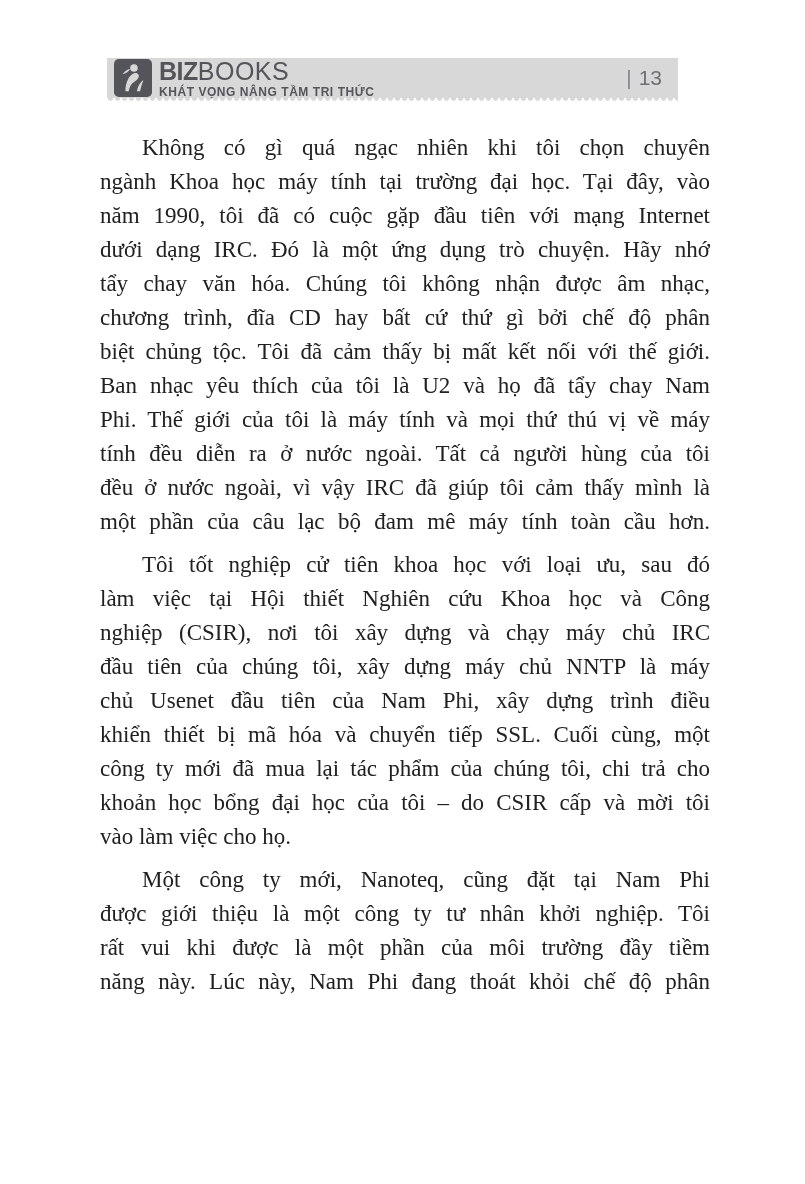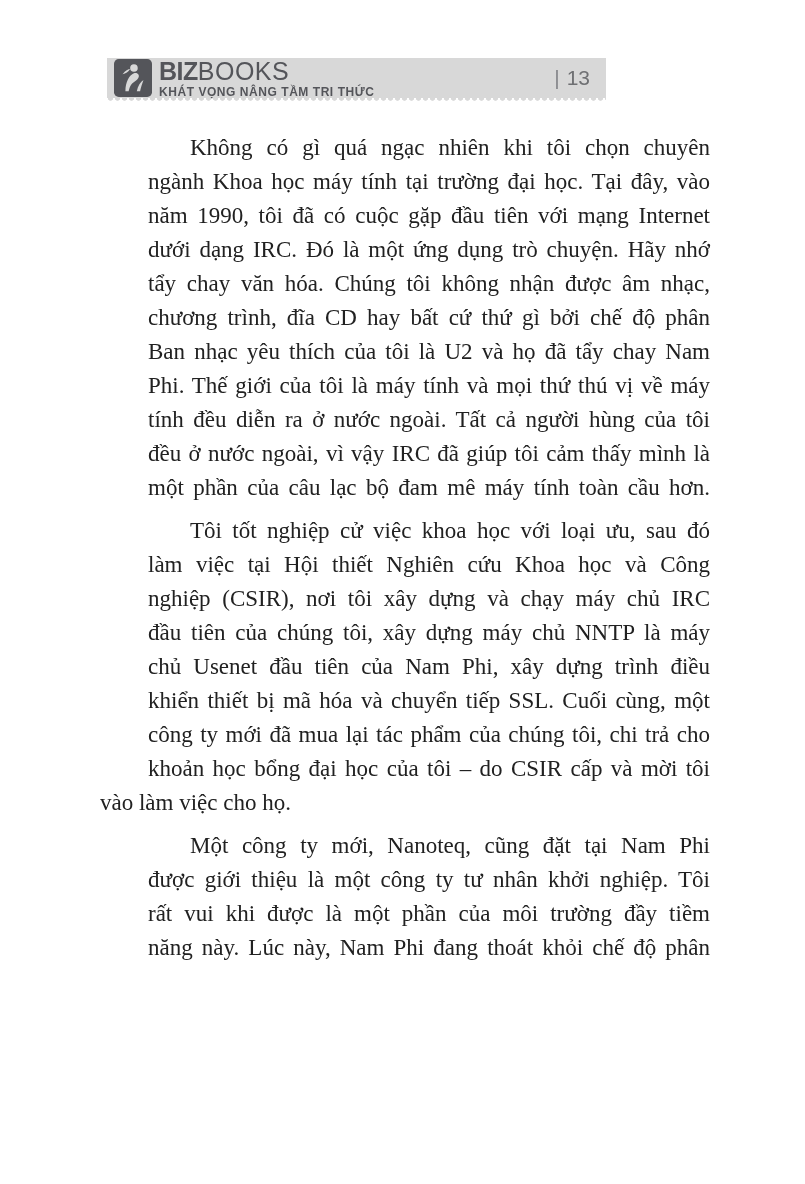--- a/index.html
+++ b/index.html
@@ -4,21 +4,21 @@
 <style>
   * { margin:0; padding:0; box-sizing:border-box; }
   html,body { width:805px; height:1184px; }
   body { background:#ffffff; overflow:hidden; }
   .page {
     position:relative; width:805px; height:1184px; background:#ffffff;
   }
 
   
   .header-band {
-    position:absolute; left:107px; top:58px; width:499px; height:40px;
+    position:absolute; left:107px; top:58px; width:571px; height:40px;
     background:#d8d8d8;
   }
   .perforation {
     position:absolute; top:100%; left:0; right:0; height:5px;
     background-image: radial-gradient(circle at 3.5px 0px, #d8d8d8 2.4px, rgba(255,255,255,0) 3px);
     background-size:7px 5px; background-repeat:repeat-x;
   }
   .logo { position:absolute; left:7px; top:1px; display:flex; gap:7px; }
   .logo-mark { width:38px; height:38px; flex:0 0 auto; }
   .logo-text { display:flex; flex-direction:column; justify-content:center; }
@@ -39,21 +39,21 @@
   }
   .pn-sep { font-weight:400; color:#85868a; }
 
   
   .body-text {
     position:absolute; left:100px; top:131px; width:610px;
     font-family:"Liberation Serif", serif; font-size:23px; color:#212121;
   }
   .paragraph { margin:0 0 9px 0; }
   .text-line { height:34px; line-height:34px; white-space:normal; overflow:visible; }
-  .text-line.justified { text-align:justify; text-align-last:justify;margin-left:48px; }
+  .text-line.justified { text-align:justify; text-align-last:justify; }
   .text-line.indented { text-indent:42px; }
 </style>
 </head>
 <body>
 
 <div class="page">
 
   <header class="header-band">
     <div class="logo">
       <svg class="logo-mark" viewBox="0 0 40 40" xmlns="http://www.w3.org/2000/svg" aria-hidden="true">
@@ -78,28 +78,29 @@
   </header>
 
   <main class="body-text">
       <div class="paragraph">
         <div class="text-line indented justified">Không có gì quá ngạc nhiên khi tôi chọn chuyên</div>
         <div class="text-line justified">ngành Khoa học máy tính tại trường đại học. Tại đây, vào</div>
         <div class="text-line justified">năm 1990, tôi đã có cuộc gặp đầu tiên với mạng Internet</div>
         <div class="text-line justified">dưới dạng IRC. Đó là một ứng dụng trò chuyện. Hãy nhớ</div>
         <div class="text-line justified">tẩy chay văn hóa. Chúng tôi không nhận được âm nhạc,</div>
         <div class="text-line justified">chương trình, đĩa CD hay bất cứ thứ gì bởi chế độ phân</div>
+        <div class="text-line justified">biệt chủng tộc. Tôi đã cảm thấy bị mất kết nối với thế giới.</div>
         <div class="text-line justified">Ban nhạc yêu thích của tôi là U2 và họ đã tẩy chay Nam</div>
         <div class="text-line justified">Phi. Thế giới của tôi là máy tính và mọi thứ thú vị về máy</div>
         <div class="text-line justified">tính đều diễn ra ở nước ngoài. Tất cả người hùng của tôi</div>
         <div class="text-line justified">đều ở nước ngoài, vì vậy IRC đã giúp tôi cảm thấy mình là</div>
         <div class="text-line justified">một phần của câu lạc bộ đam mê máy tính toàn cầu hơn.</div>
       </div>
       <div class="paragraph">
-        <div class="text-line indented justified">Tôi tốt nghiệp cử việc khoa học với loại ưu, sau đó</div>
+        <div class="text-line indented justified">Tôi tốt nghiệp cử tiên khoa học với loại ưu, sau đó</div>
         <div class="text-line justified">làm việc tại Hội thiết Nghiên cứu Khoa học và Công</div>
         <div class="text-line justified">nghiệp (CSIR), nơi tôi xây dựng và chạy máy chủ IRC</div>
         <div class="text-line justified">đầu tiên của chúng tôi, xây dựng máy chủ NNTP là máy</div>
         <div class="text-line justified">chủ Usenet đầu tiên của Nam Phi, xây dựng trình điều</div>
         <div class="text-line justified">khiển thiết bị mã hóa và chuyển tiếp SSL. Cuối cùng, một</div>
         <div class="text-line justified">công ty mới đã mua lại tác phẩm của chúng tôi, chi trả cho</div>
         <div class="text-line justified">khoản học bổng đại học của tôi – do CSIR cấp và mời tôi</div>
         <div class="text-line">vào làm việc cho họ.</div>
       </div>
       <div class="paragraph">

